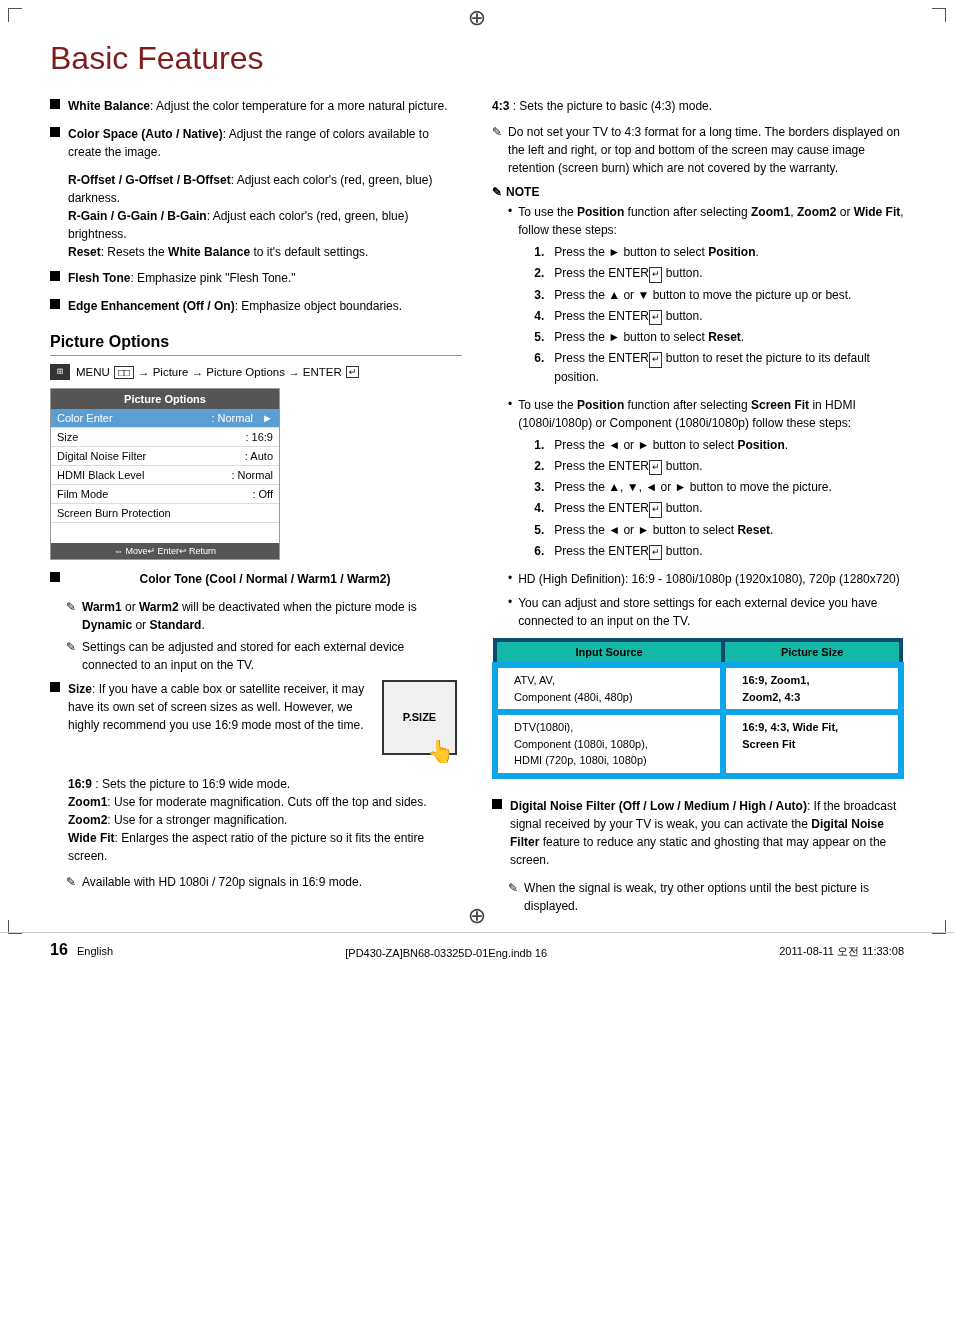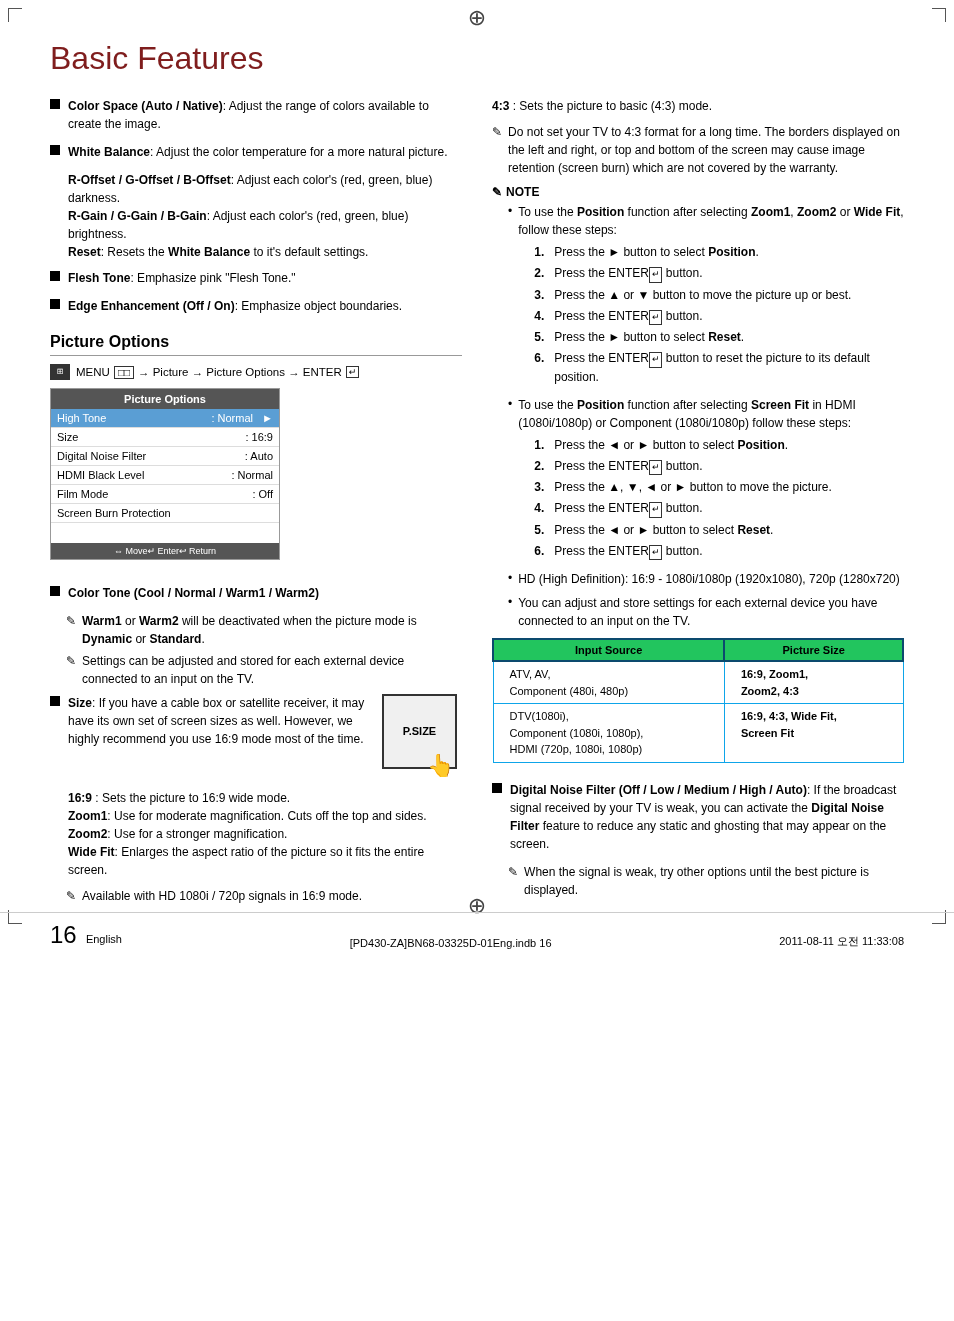--- a/index.html
+++ b/index.html
@@ -179,48 +179,48 @@
       font-size: 22px;
     }
 
     .input-table {
       border-collapse: collapse;
       width: 100%;
       margin: 8px 0;
       font-size: 11px;
     }
     .input-table th {
-      background: #22c55e;
-      border: 2px solid #0c4a6e;
+      background: #14b8a6;
+      border: 4px solid #0c4a6e;
       padding: 4px 6px;
       font-weight: bold;
     }
     .input-table td {
-      border: 1px solid #0ea5e9;
+      border: 6px solid #0ea5e9;
       padding: 4px 16px;
       vertical-align: top;
       line-height: 1.5;
     }
 
     .page-bottom {
       position: absolute;
       bottom: 20px;
       left: 0;
       right: 0;
       display: flex;
       justify-content: space-between;
       padding: 0 50px;
       font-size: 11px;
       align-items: flex-end;
       border-top: 1px solid #ccc;
       padding-top: 8px;
     }
     .page-number {
-      font-size: 24px;
-      font-weight: normal;
+      font-size: 16px;
+      font-weight: bold;
     }
 
     .crosshair {
       position: absolute;
       font-size: 22px;
       color: #444;
     }
     .cr-top { top: 5px; left: 50%; transform: translateX(-50%); }
     .cr-bottom { bottom: 50px; left: 50%; transform: translateX(-50%); }
 
@@ -274,28 +274,28 @@
 
   <h1 class="page-title">Basic Features</h1>
 
   <div class="two-col">
 
     <div class="col-left">
 
       <div class="bullet-item">
         <div class="bullet-sq"></div>
         <div class="bullet-text">
+          <span class="bold">White Balance</span>: Adjust the color temperature for a more natural picture.
+        </div>
+      </div>
+
+      <div class="bullet-item">
+        <div class="bullet-sq"></div>
+        <div class="bullet-text">
           <span class="bold">Color Space (Auto / Native)</span>: Adjust the range of colors available to create the image.
-        </div>
-      </div>
-
-      <div class="bullet-item">
-        <div class="bullet-sq"></div>
-        <div class="bullet-text">
-          <span class="bold">White Balance</span>: Adjust the color temperature for a more natural picture.
         </div>
       </div>
       <div class="indent-block">
         <span class="bold">R-Offset / G-Offset / B-Offset</span>: Adjust each color's (red, green, blue) darkness.<br>
         <span class="bold">R-Gain / G-Gain / B-Gain</span>: Adjust each color's (red, green, blue) brightness.<br>
         <span class="bold">Reset</span>: Resets the <span class="bold">White Balance</span> to it's default settings.
       </div>
 
       <div class="bullet-item">
         <div class="bullet-sq"></div>
@@ -317,21 +317,21 @@
         <span class="menu-icon">⊞</span>
         <span>MENU</span>
         <span style="display:inline-block;border:1px solid #333;padding:0 3px;font-size:10px;">□□</span>
         <span> → Picture → Picture Options → ENTER</span>
         <span style="display:inline-block;border:1px solid #333;padding:0 2px;font-size:9px;">↵</span>
       </div>
 
       <div class="picture-options-box">
         <div class="po-header">Picture Options</div>
         <div class="po-row highlighted">
-          <span>High Tone</span>
+          <span>Color Enter</span>
           <span>: Normal &nbsp; ►</span>
         </div>
         <div class="po-row">
           <span>Size</span>
           <span>: 16:9</span>
         </div>
         <div class="po-row">
           <span>Digital Noise Filter</span>
           <span>: Auto</span>
         </div>
@@ -348,21 +348,21 @@
           <span></span>
         </div>
         <div style="height:20px;"></div>
         <div class="po-footer">
           <span>⇔ Move</span>
           <span>↵ Enter</span>
           <span>↩ Return</span>
         </div>
       </div>
 
-      <div class="bullet-item" style="margin-top:24px;">
+      <div class="bullet-item" style="margin-top:10px;text-align:center;">
         <div class="bullet-sq"></div>
         <div class="bullet-text">
           <span class="bold">Color Tone (Cool / Normal / Warm1 / Warm2)</span>
         </div>
       </div>
 
       <div class="sub-note">
         <span>✎</span>
         <span><span class="bold">Warm1</span> or <span class="bold">Warm2</span> will be deactivated when the picture mode is <span class="bold">Dynamic</span> or <span class="bold">Standard</span>.</span>
       </div>

